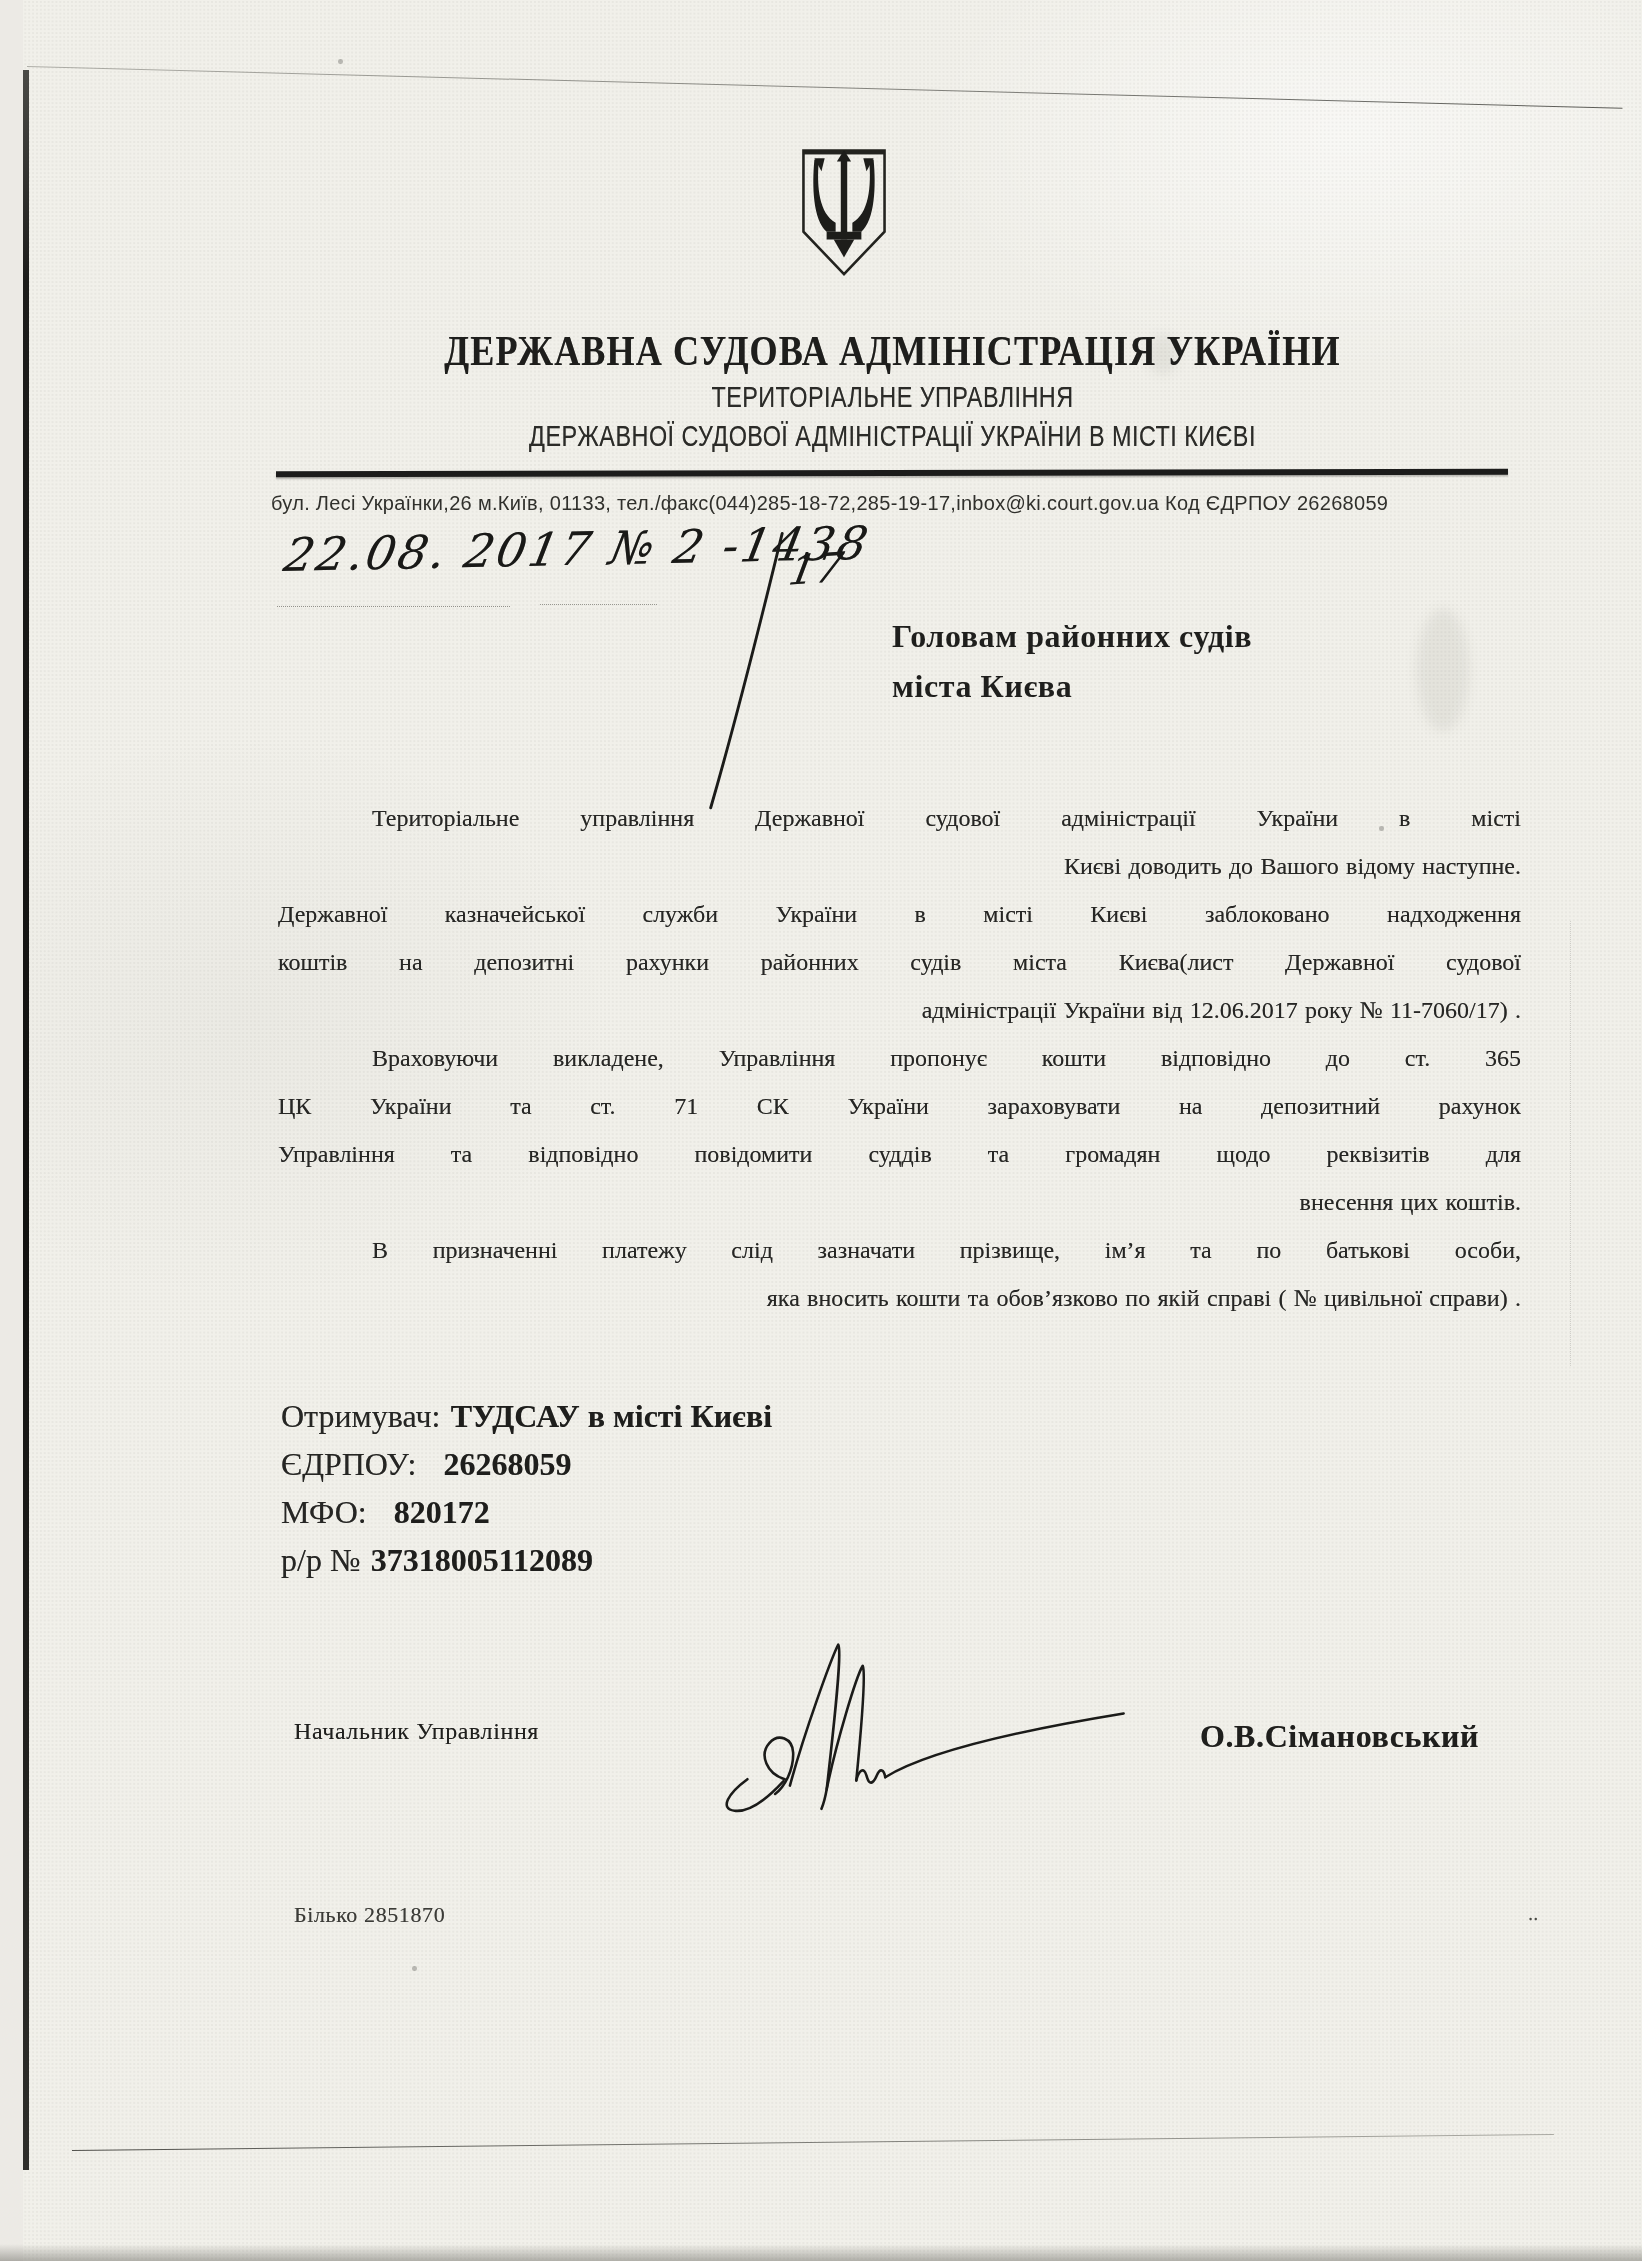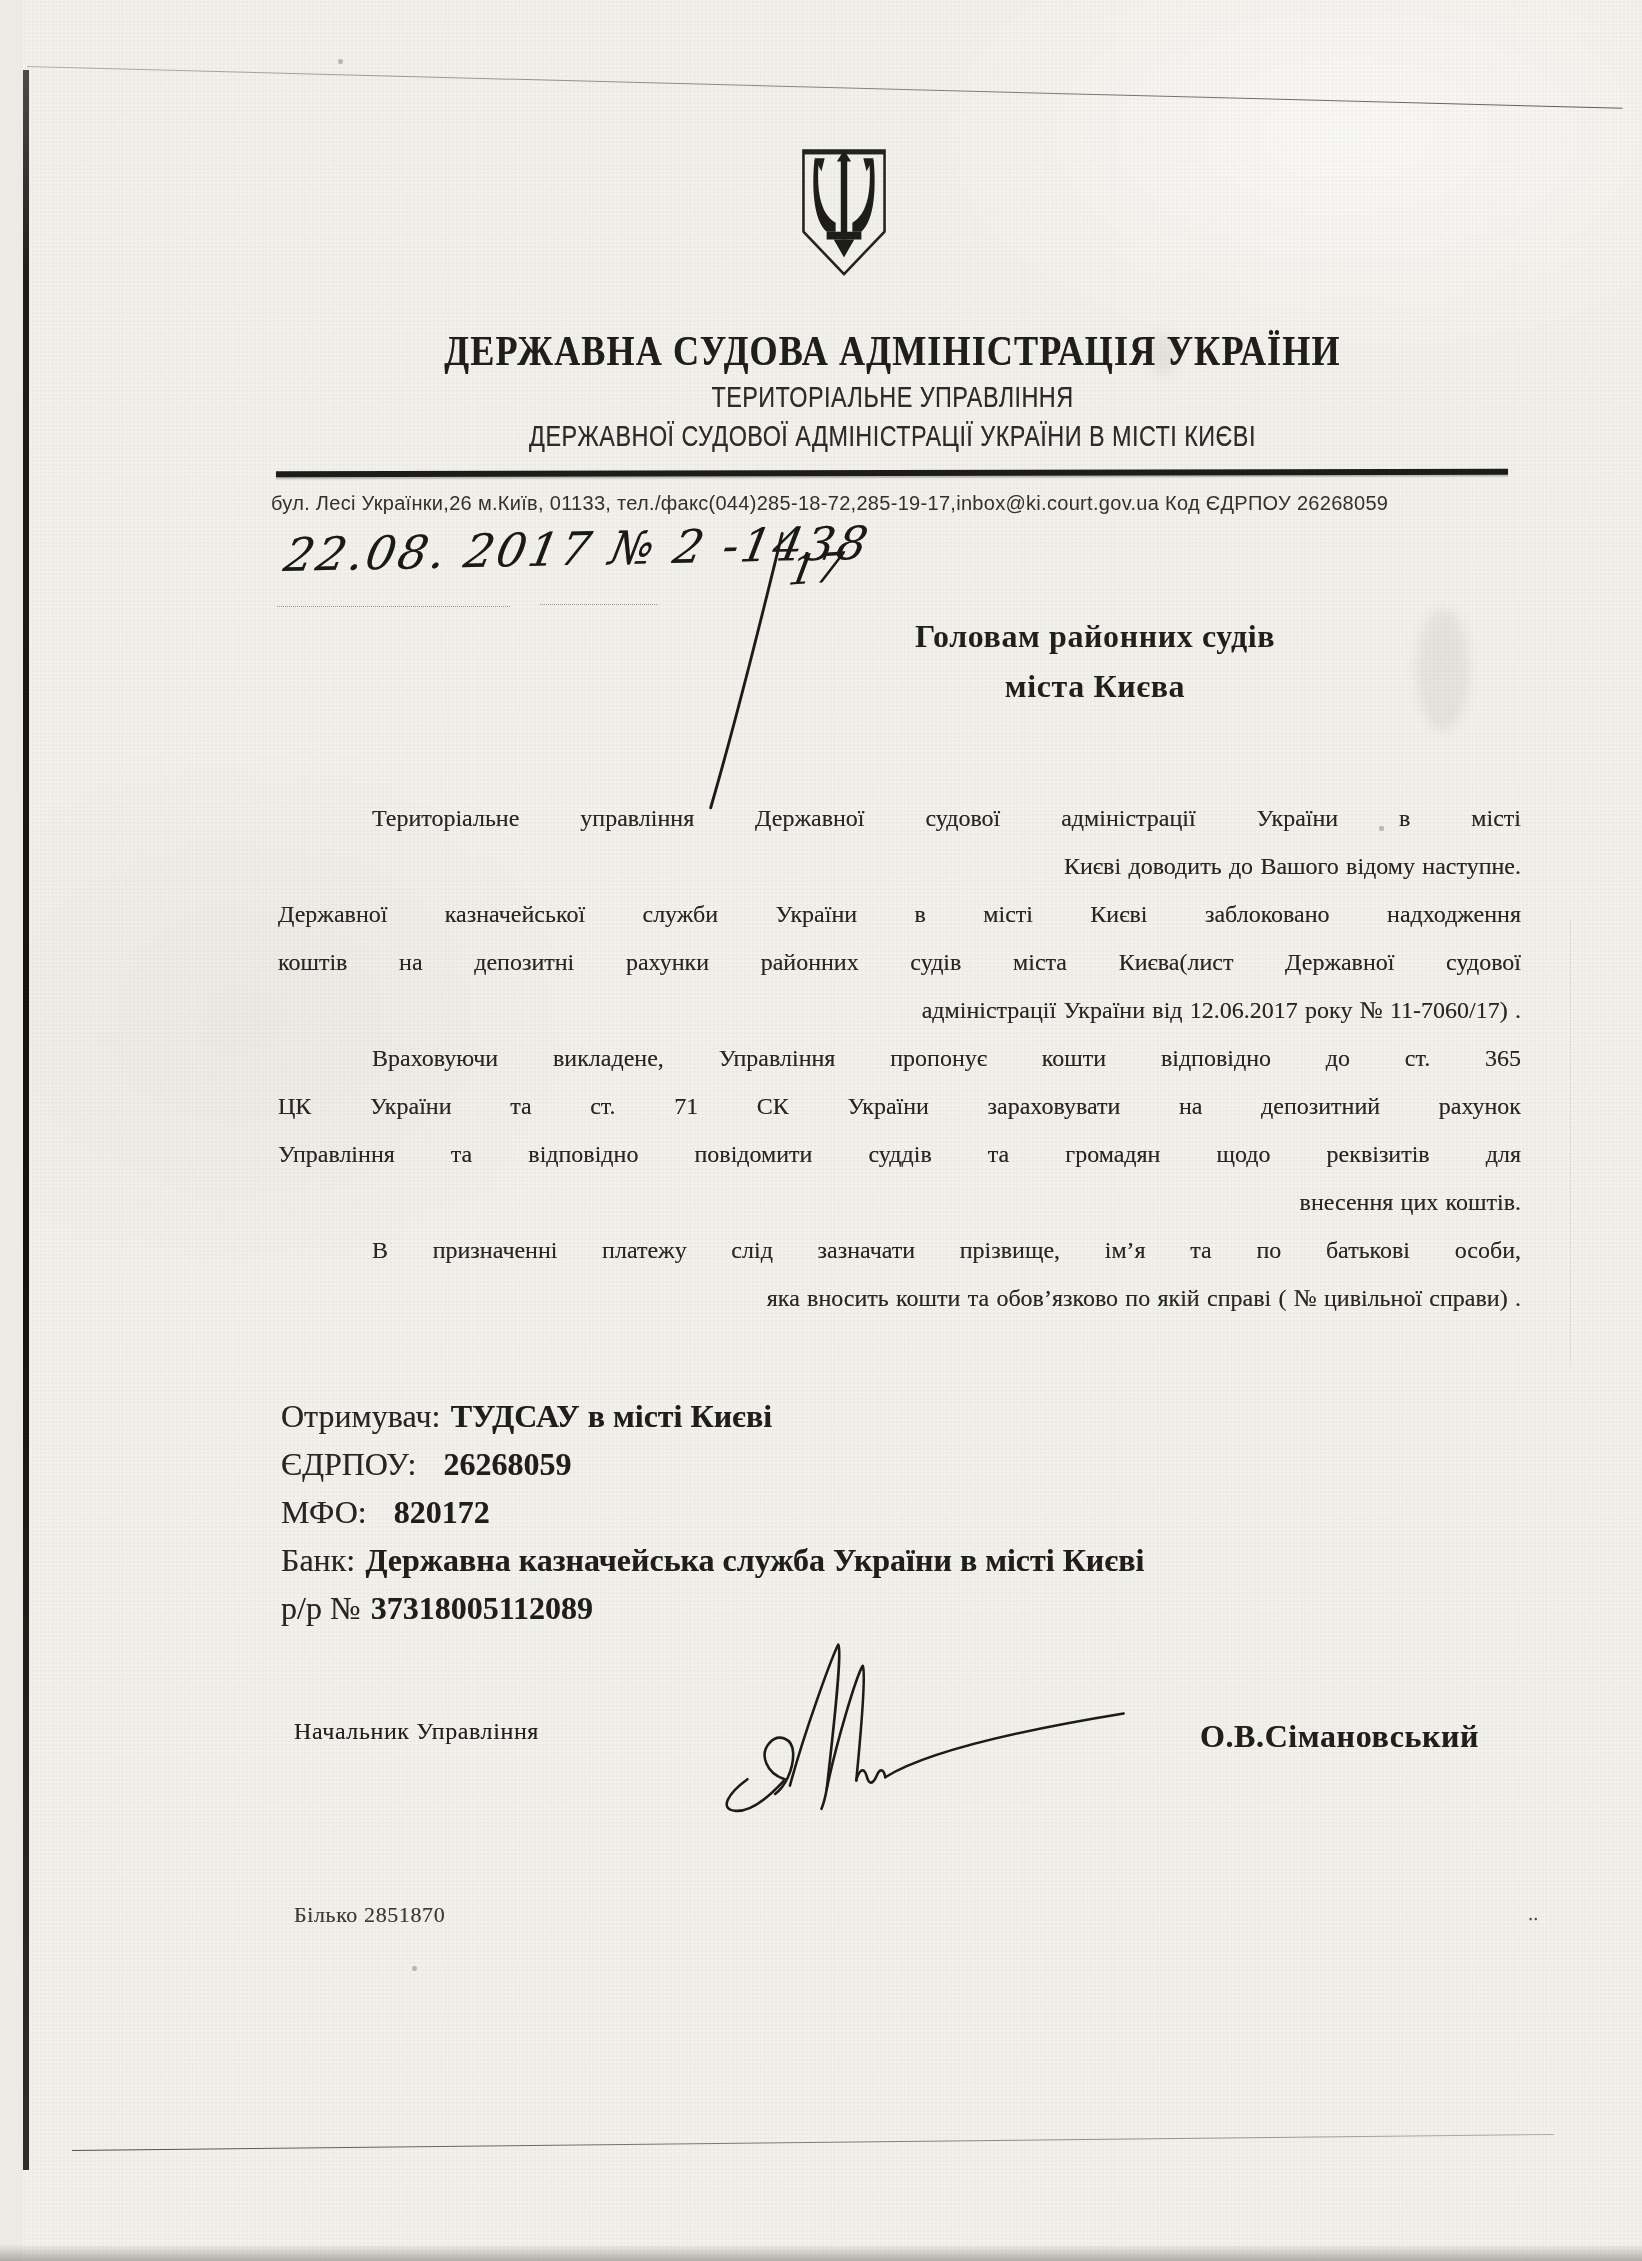--- a/index.html
+++ b/index.html
@@ -57,21 +57,21 @@
   .handwrite{position:absolute;left:280px;top:528px;white-space:nowrap;
     font-family:"DejaVu Serif",serif;font-style:italic;font-size:46px;letter-spacing:2.6px;
     color:#191917;transform:skewX(-12deg) rotate(-1.2deg);transform-origin:left bottom;}
   .handwrite-suffix{position:absolute;left:790px;top:545px;white-space:nowrap;
     font-family:"DejaVu Serif",serif;font-style:italic;font-size:41px;
     color:#191917;transform:skewX(-14deg) rotate(-4deg);}
   .hw-u1{position:absolute;left:277px;top:606px;width:233px;border-top:1.9px dotted rgba(70,70,62,0.55);}
   .hw-u2{position:absolute;left:540px;top:604px;width:117px;border-top:1.9px dotted rgba(70,70,62,0.5);}
 
   
-  .recipient{position:absolute;left:892px;top:611px;width:406px;text-align:center;
+  .recipient{position:absolute;left:892px;top:611px;width:406px;text-align:left;
     font-weight:bold;font-size:32px;line-height:50px;letter-spacing:0.6px;color:#1f1f1d;}
 
   
   .letter-body{position:absolute;left:278px;top:794px;width:1243px;
     font-size:24px;line-height:48px;word-spacing:1.3px;color:#262624;}
   .bline{height:48px;text-align:justify;text-align-last:justify;}
   .bline.last{text-align:right;text-align-last:auto;}
   .bline.indent{text-indent:94px;}
 
   
@@ -156,23 +156,20 @@
     <div class="req-row">
       <span>Отримувач:</span><span class="req-value">ТУДСАУ в місті Києві</span>
     </div>
     <div class="req-row gap">
       <span>ЄДРПОУ:</span><span class="req-value">26268059</span>
     </div>
     <div class="req-row gap">
       <span>МФО:</span><span class="req-value">820172</span>
     </div>
     <div class="req-row">
-      <span>Банк:</span><span class="req-value">Державна казначейська служба України в місті Києві</span>
-    </div>
-    <div class="req-row">
       <span>р/р №</span><span class="req-value">37318005112089</span>
     </div>
   </div>
 
   <div class="sig-title ink">Начальник Управління</div>
   <div class="sig-name ink">О.В.Сімановський</div>
 
   <div class="executor ink">Білько 2851870</div>
   <div class="dot-mark">‥</div>
 

